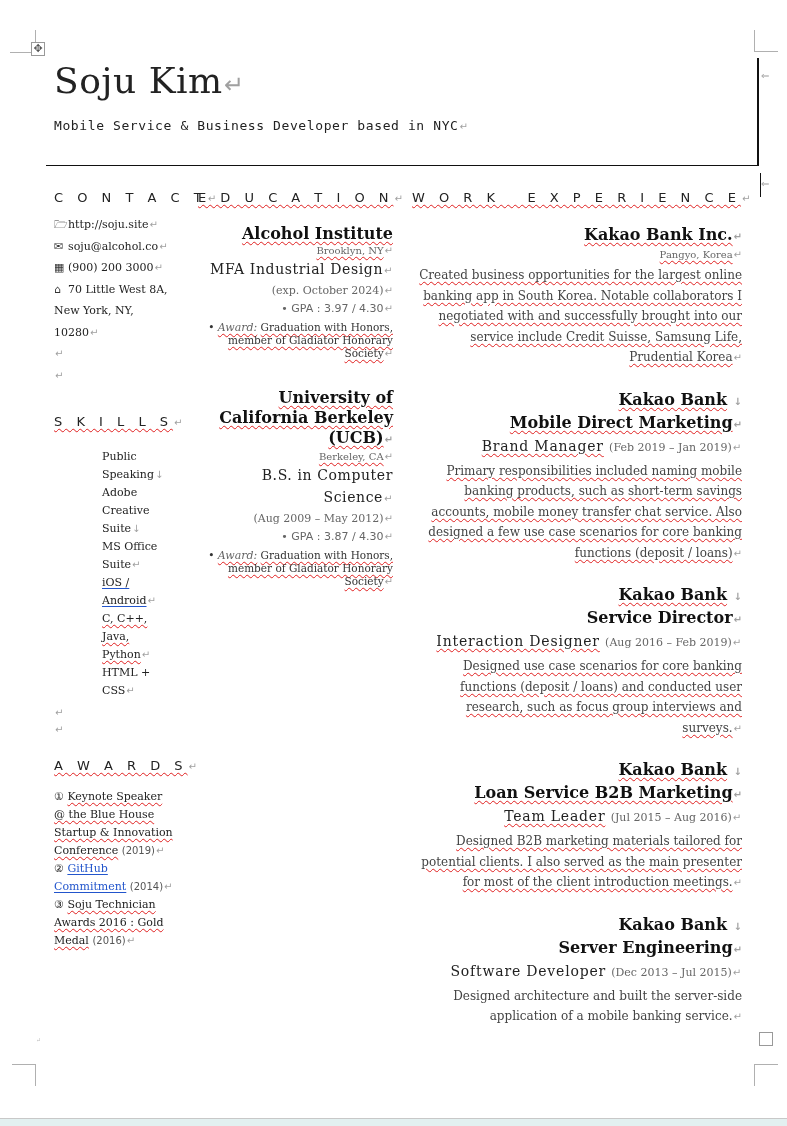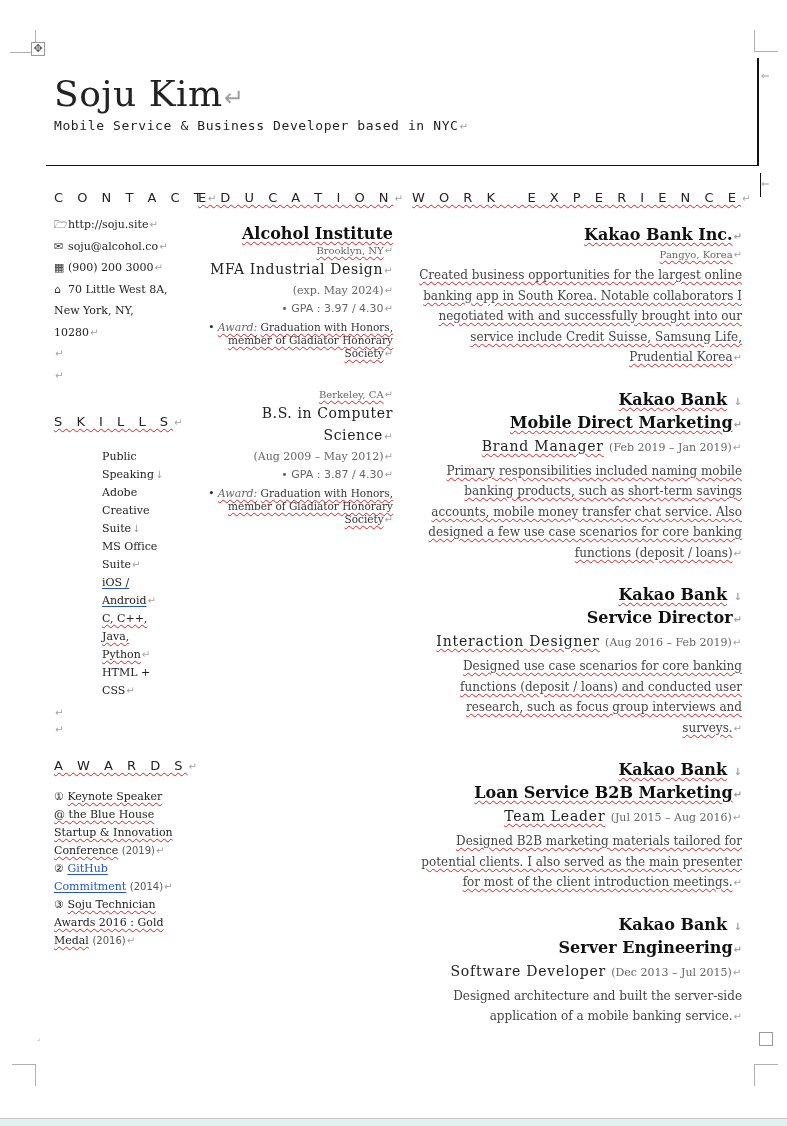--- a/index.html
+++ b/index.html
@@ -21,21 +21,21 @@
     .c-br { left: 754px; top: 1064px; width: 24px; height: 22px; border-width: 1px 0 0 1px; }
     .endbox { position: absolute; left: 759px; top: 1032px; width: 14px; height: 14px; border: 1px solid #999; }
     .tiny-mark { position: absolute; left: 36px; top: 1036px; font-size: 6px; color: #bbb; }
     .header-box { position: absolute; left: 46px; top: 58px; width: 713px; height: 108px;
       border-right: 2px solid #111; border-bottom: 1.5px solid #111; }
     .rmark { position: absolute; left: 761px; color: #a0a0a0; font-size: 10px; font-family: "DejaVu Sans", sans-serif; }
     .rline { position: absolute; left: 760px; top: 173px; height: 24px; border-left: 1.5px solid #111; }
     .statusbar { position: absolute; left: 0; top: 1118px; width: 787px; height: 8px; background: #e3f0f0; border-top: 1px solid #c8c8c8; }
 
     
-    .name { position: absolute; left: 54px; top: 73px; font-size: 36px; font-weight: normal; color: #222; letter-spacing: 0.5px; }
+    .name { position: absolute; left: 54px; top: 60px; font-size: 36px; font-weight: normal; color: #222; letter-spacing: 0.5px; }
     .name .mark { font-size: 24px; }
     .tagline { position: absolute; left: 54px; top: 118px; font-size: 13px; letter-spacing: 0.6px; color: #222; font-family: "DejaVu Sans Mono", monospace; }
 
     
     .col { position: absolute; top: 190px; }
     .col-left { left: 54px; width: 120px; }
     .col-mid { left: 198px; width: 195px; text-align: right; }
     .col-right { left: 412px; width: 330px; }
 
     .sec-title { font-size: 13px; letter-spacing: 5px; color: #222; font-family: "DejaVu Sans", sans-serif; font-weight: normal; height: 18px; white-space: nowrap; }
@@ -115,26 +115,27 @@
   </div>
 </div>
 
 <div class="col col-mid">
   <div class="sec-title"><span class="sq">E D U C A T I O N</span><span class="mark">↵</span></div>
 
   <div style="margin-top:16px">
     <div class="edu-school"><span class="sq">Alcohol Institute</span></div>
     <div class="edu-loc"><span class="sq">Brooklyn, NY</span><span class="mark">↵</span></div>
     <div class="edu-degree"><span>MFA Industrial Design</span><span class="mark">↵</span></div>
-    <div class="edu-date"><span>(exp. May 2024)</span><span class="mark">↵</span></div>
+    <div class="edu-date"><span>(exp. October 2024)</span><span class="mark">↵</span></div>
     <div class="edu-gpa"><span>• GPA : 3.97 / 4.30</span><span class="mark">↵</span></div>
     <div class="edu-award">• <i class="sq">Award:</i> <span class="sq">Graduation with Honors, member of Gladiator Honorary Society</span><span class="mark">↵</span></div>
   </div>
 
   <div style="margin-top:28px">
+    <div class="edu-school"><span class="sq">University of California Berkeley (UCB)</span><span class="mark">↵</span></div>
     <div class="edu-loc"><span class="sq">Berkeley, CA</span><span class="mark">↵</span></div>
     <div class="edu-degree"><span>B.S. in Computer Science</span><span class="mark">↵</span></div>
     <div class="edu-date"><span>(Aug 2009 – May 2012)</span><span class="mark">↵</span></div>
     <div class="edu-gpa"><span>• GPA : 3.87 / 4.30</span><span class="mark">↵</span></div>
     <div class="edu-award">• <i class="sq">Award:</i> <span class="sq">Graduation with Honors, member of Gladiator Honorary Society</span><span class="mark">↵</span></div>
   </div>
 </div>
 
 <div class="col col-right">
   <div class="sec-title"><span class="sq" style="white-space:pre">W O R K   E X P E R I E N C E</span><span class="mark">↵</span></div>

